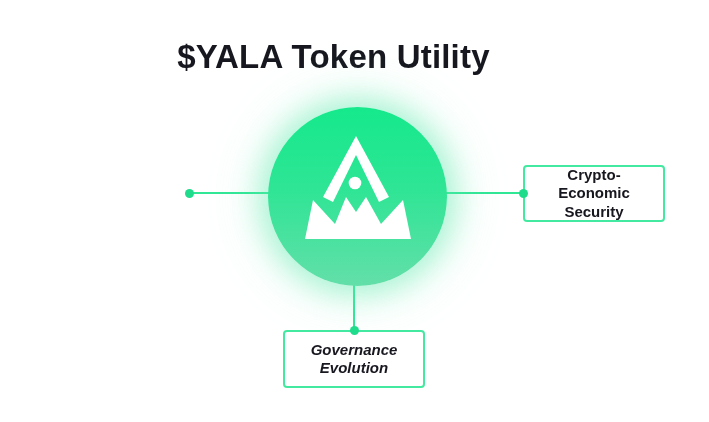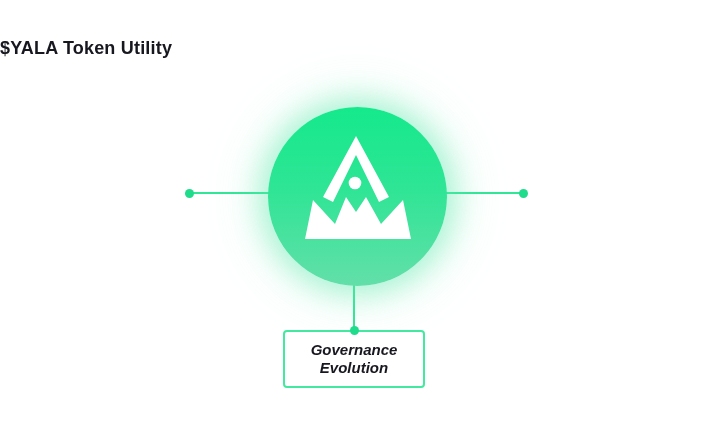--- a/index.html
+++ b/index.html
@@ -13,22 +13,22 @@
     width: 709px;
     height: 422px;
     background: #ffffff;
     overflow: hidden;
   }
   .title {
     position: absolute;
     top: 38px;
     left: 0;
     width: 667px;
-    text-align: left;
-    font-size: 18px;
+    text-align: center;
+    font-size: 33px;
     font-weight: 700;
     letter-spacing: 0.2px;
     color: #17171f;
   }
   .connector {
     position: absolute;
     background: #30e796;
     z-index: 1;
   }
   .connector.h { height: 2px; }
@@ -105,17 +105,20 @@
     <svg class="logo" viewBox="0 0 106 104" xmlns="http://www.w3.org/2000/svg">
 
       <path d="M51 0 L84 61 L74 66 L51 19 L28 66 L18 61 Z" fill="#ffffff"></path>
 
       <circle cx="50" cy="47" r="6.3" fill="#ffffff"></circle>
 
       <path d="M0 103 L8 64 L30 88 L41 61 L51 76 L61 61 L76 88 L98 64 L106 103 Z" fill="#ffffff"></path>
     </svg>
   </div>
 
+  <div class="node node-right">
+    <span>Crypto-Economic Security</span>
+  </div>
   <div class="node node-bottom">
     <span>Governance Evolution</span>
   </div>
 
 </div>
 
 </body></html>

